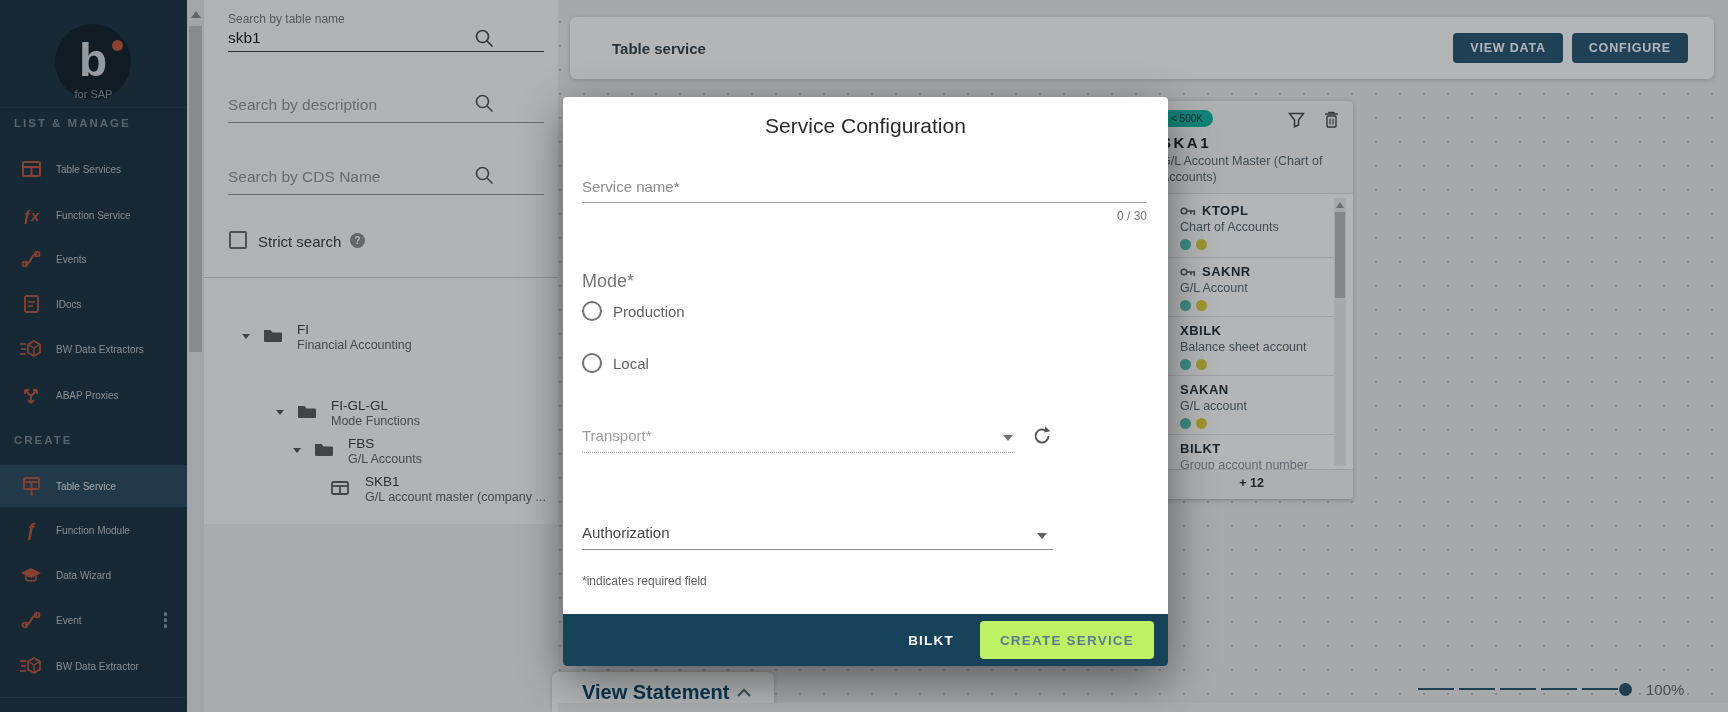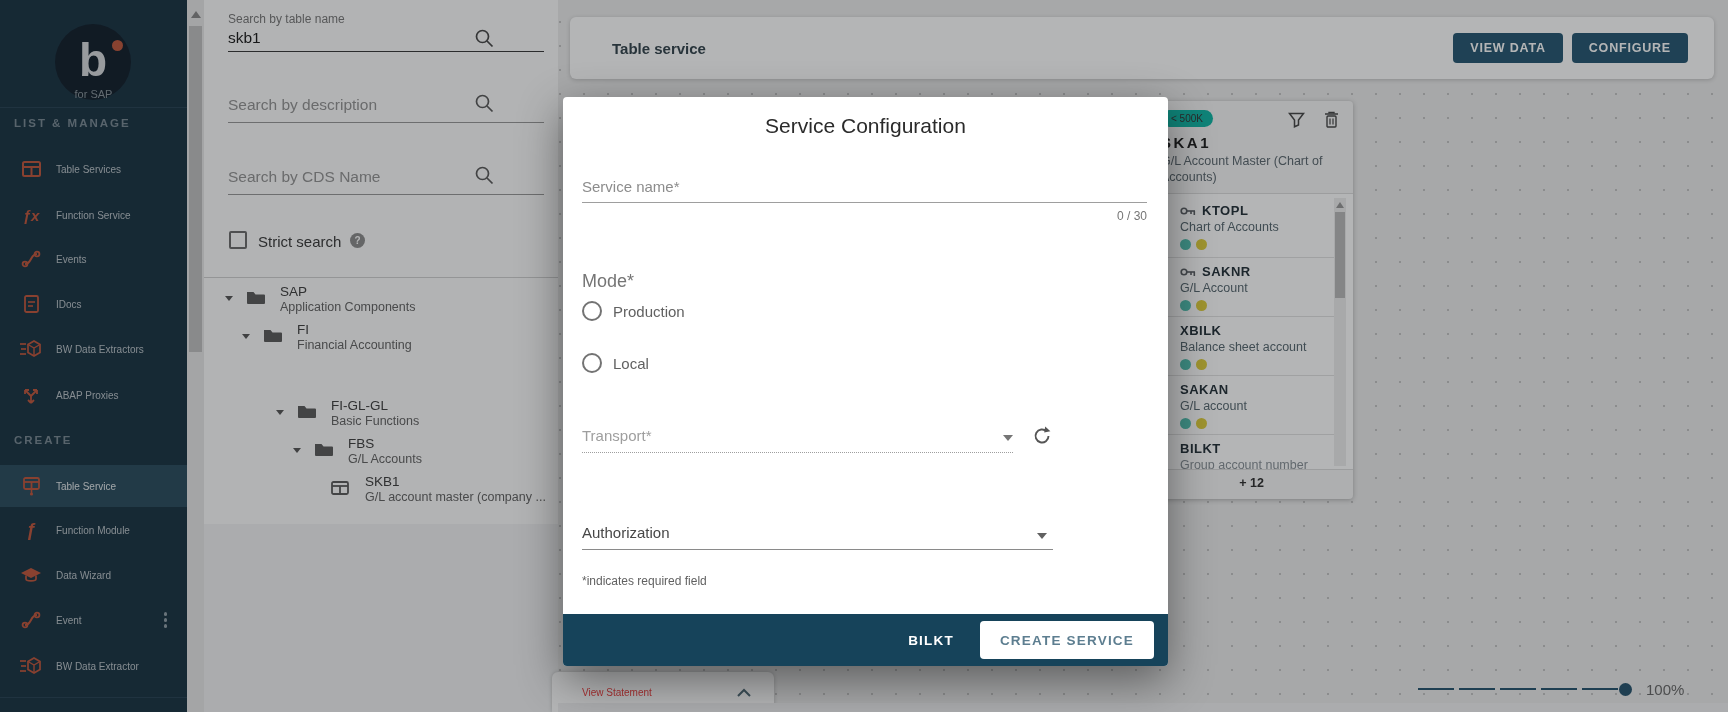--- a/index.html
+++ b/index.html
@@ -82,21 +82,21 @@
   .ska-sep { position:absolute; left:18px; width:167px; height:1px; background:#e2e2e2; }
   .ska-scroll { position:absolute; right:7px; top:4px; width:12px; height:268px; background:#eee; }
   .ska-scroll .arrow-up { position:absolute; left:2px; top:4px; width:0; height:0;
                           border-left:4px solid transparent; border-right:4px solid transparent; border-bottom:6px solid #9a9a9a; }
   .ska-scroll .thumb { position:absolute; left:1px; top:14px; width:10px; height:86px; background:#bbb; }
   .ska-more { position:absolute; left:0; top:375px; width:203px; text-align:center; font-size:12.5px; font-weight:bold; color:#333; }
 
   
   .vs-card { position:absolute; left:-6px; top:672px; width:222px; height:40px; background:#fff; border-radius:6px 6px 0 0;
              box-shadow:0 0 4px rgba(0,0,0,0.2); display:flex; align-items:center; }
-  .vs-label { margin-left:30px; font-size:10px; font-weight:normal; color:#ef4444; }
+  .vs-label { margin-left:30px; font-size:20px; font-weight:bold; color:#0c4a6e; }
   .vs-chev { margin-left:auto; margin-right:22px; width:16px; height:9px; cursor:pointer; }
   .slider-wrap { position:absolute; left:860px; top:680px; height:18px; display:flex; align-items:center; }
   .slider-seg { height:2.5px; background:#2a5670; width:36px; margin-right:5px; }
   .slider-handle { width:13px; height:13px; border-radius:50%; background:#2a5670; margin-left:-4px; cursor:pointer; }
   .slider-pct { margin-left:14px; font-size:15px; color:#6b6b6b; }
 
   
   .overlay { position:absolute; inset:0; background:rgba(8,10,12,0.30); z-index:50; }
   .modal { position:absolute; left:563px; top:97px; width:605px; height:569px; background:#fff; border-radius:4px;
            box-shadow:0 14px 45px rgba(0,0,0,0.45); z-index:60; }
@@ -112,21 +112,21 @@
   .m-line-tr { position:absolute; left:19px; top:355px; width:431px; border-bottom:1.5px dotted #9e9e9e; }
   .sel-caret { position:absolute; width:0; height:0; border-left:5px solid transparent; border-right:5px solid transparent; border-top:6px solid #757575; }
   .m-refresh { position:absolute; left:468px; top:328px; width:22px; height:22px; cursor:pointer; }
   .m-label-auth { position:absolute; left:19px; top:427px; font-size:15px; color:#474747; }
   .m-line-auth { position:absolute; left:19px; top:452px; width:471px; height:1px; background:#8a8a8a; }
   .m-note { position:absolute; left:19px; top:477px; font-size:12px; color:#616161; }
   .m-footer { position:absolute; left:0; bottom:0; width:605px; height:52px; background:#16435a; border-radius:0 0 4px 4px;
               display:flex; align-items:center; justify-content:flex-end; }
   .m-close { background:none; border:none; color:#fff; font-family:"Liberation Sans",sans-serif; font-size:13.5px;
              font-weight:bold; letter-spacing:1.2px; margin-right:26px; cursor:pointer; }
-  .m-create { height:38px; padding:0 20px; margin-right:14px; background:#ffffff; border:none; border-radius:4px;
+  .m-create { height:38px; padding:0 20px; margin-right:14px; background:#bef264; border:none; border-radius:4px;
               color:#5d7e90; font-family:"Liberation Sans",sans-serif; font-size:13.5px; font-weight:bold; letter-spacing:1.2px; }
   svg { display:block; }
 </style>
 </head>
 <body>
 
 <aside class="sidebar">
   <div class="logo-circle">
     <span class="logo-b">b</span>
   </div>
@@ -296,43 +296,35 @@
         <circle cx="8.5" cy="8.5" r="6" fill="none" stroke="#5c5c5c" stroke-width="1.7"></circle>
         <line x1="13" y1="13" x2="18.5" y2="18.5" stroke="#5c5c5c" stroke-width="1.7"></line>
       </svg>
   </span>
 
   <div class="cb"></div>
   <div class="cb-label">Strict search</div>
   <div class="help-ic">?</div>
   <div class="sp-div"></div>
 
-  <div class="tree-row" style="top:287px">
-    <span class="tcaret" style="left:21px; top:9px;"></span>
-    <svg class="abs" style="left:42px; top:3px" width="20" height="15" viewBox="0 0 20 15">
-        <path d="M1 2 h6.5 l2 2.5 H18 a1 1 0 0 1 1 1 V13 a1 1 0 0 1 -1 1 H2 a1 1 0 0 1 -1 -1 Z" fill="#5d5d5d"></path>
-      </svg>
-    <span class="tname" style="left:76px; top:-3px">SAP</span>
-    <span class="tdesc" style="left:76px; top:13px">Application Components</span>
-  </div>
   <div class="tree-row" style="top:325px">
     <span class="tcaret" style="left:38px; top:9px;"></span>
     <svg class="abs" style="left:59px; top:3px" width="20" height="15" viewBox="0 0 20 15">
         <path d="M1 2 h6.5 l2 2.5 H18 a1 1 0 0 1 1 1 V13 a1 1 0 0 1 -1 1 H2 a1 1 0 0 1 -1 -1 Z" fill="#5d5d5d"></path>
       </svg>
     <span class="tname" style="left:93px; top:-3px">FI</span>
     <span class="tdesc" style="left:93px; top:13px">Financial Accounting</span>
   </div>
   <div class="tree-row" style="top:401px">
     <span class="tcaret" style="left:72px; top:9px;"></span>
     <svg class="abs" style="left:93px; top:3px" width="20" height="15" viewBox="0 0 20 15">
         <path d="M1 2 h6.5 l2 2.5 H18 a1 1 0 0 1 1 1 V13 a1 1 0 0 1 -1 1 H2 a1 1 0 0 1 -1 -1 Z" fill="#5d5d5d"></path>
       </svg>
     <span class="tname" style="left:127px; top:-3px">FI-GL-GL</span>
-    <span class="tdesc" style="left:127px; top:13px">Basic Functions</span>
+    <span class="tdesc" style="left:127px; top:13px">Mode Functions</span>
   </div>
   <div class="tree-row" style="top:439px">
     <span class="tcaret" style="left:89px; top:9px;"></span>
     <svg class="abs" style="left:110px; top:3px" width="20" height="15" viewBox="0 0 20 15">
         <path d="M1 2 h6.5 l2 2.5 H18 a1 1 0 0 1 1 1 V13 a1 1 0 0 1 -1 1 H2 a1 1 0 0 1 -1 -1 Z" fill="#5d5d5d"></path>
       </svg>
     <span class="tname" style="left:144px; top:-3px">FBS</span>
     <span class="tdesc" style="left:144px; top:13px">G/L Accounts</span>
   </div>
   <div class="tree-row" style="top:477px">

